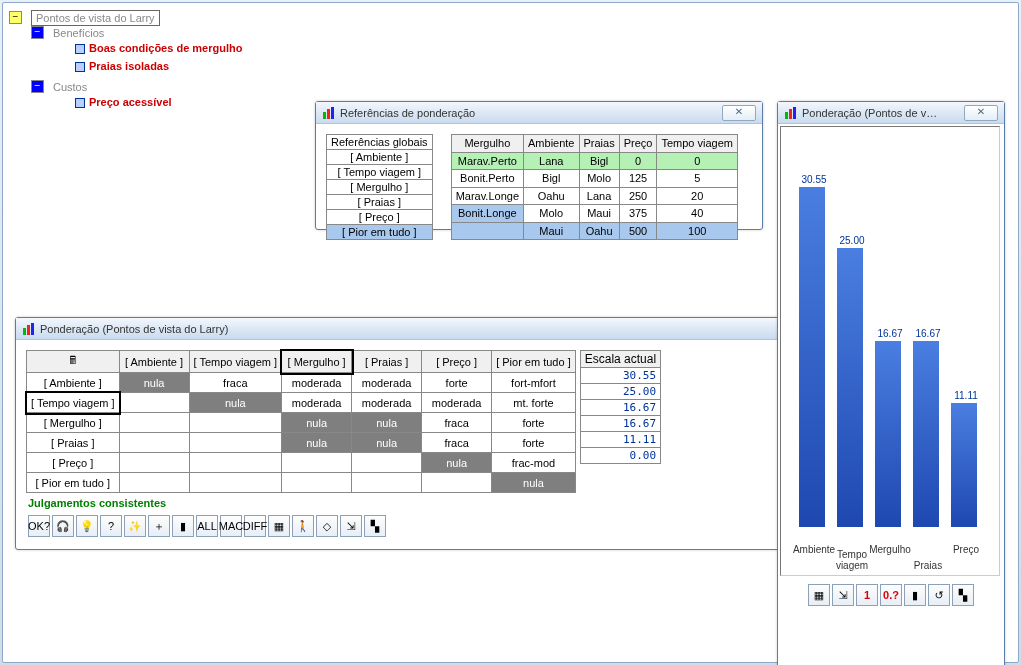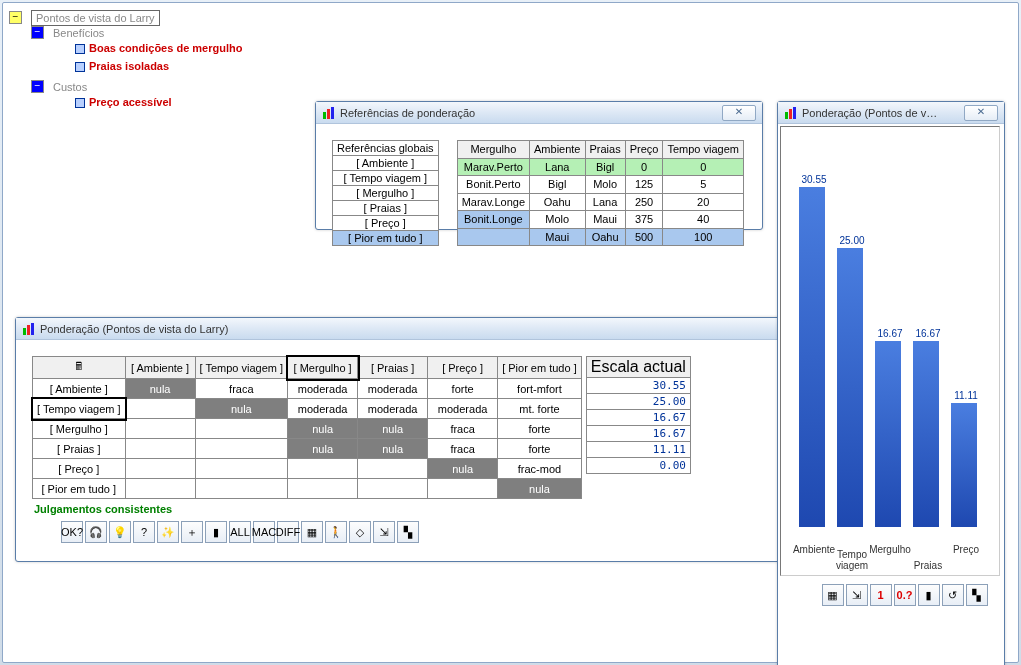--- a/index.html
+++ b/index.html
@@ -15,36 +15,36 @@
   .tree-toggle.blue { background:#00f; color:#fff;}
   .tree-bluebox { display:inline-block; width:10px; height:10px; border:1px solid #003399; background:#b8d0ff; margin-right:4px; vertical-align:middle;}
   .tree-label { color:#888; }
   .tree-root-label { color:#888; border:1px solid #666; padding:1px 4px; background:#fff;}
   .tree-leaf { color:#c00; font-weight:bold; }
   
   .subwin { position:absolute; border:1px solid #5a7da8; border-radius:3px; background:#fff; box-shadow:0 0 3px rgba(0,0,0,.2);}
   .subwin-title { display:flex; align-items:center; gap:4px; padding:2px 6px; height:22px; background:linear-gradient(#f3f7fc,#dde8f5,#c9dbef); border-bottom:1px solid #b0c4dc; color:#333;}
   .subwin-title .sp { flex:1;}
   .close-btn { width:34px; height:16px; border:1px solid #90a8c4; border-radius:2px; background:linear-gradient(#fff,#e5edf6); text-align:center; line-height:12px; color:#4a6a90; cursor:pointer; font-size:10px;}
-  .subwin-body { padding:16px; }
+  .subwin-body { padding:10px; }
   .tbl { border-collapse:collapse; background:#fff;}
   .tbl th, .tbl td { border:1px solid #888; padding:1px 4px; text-align:center; font-size:11px; white-space:nowrap;}
   .tbl th { background:#f0f0f0; font-weight:normal;}
   .ref-left { float:left; margin-right:8px;}
   .ref-left td { background:#fff;}
   .ref-left .hdr { text-align:center;}
   .row-green td { background:#b5f0b5 !important;}
   .row-blue  td { background:#a9c8ee !important;}
   .cell-blue { background:#a9c8ee !important;}
   
   .pmatrix th, .pmatrix td { min-width:70px; height:20px;}
   .pmatrix .rh { background:#fff;}
   .pmatrix .diag { background:#7f7f7f; color:#fff;}
   .judge-ok { color:#008000; font-weight:bold; padding:4px 2px;}
-  .toolbar { display:flex; gap:2px; padding:2px;margin-left:27px; }
+  .toolbar { display:flex; gap:2px; padding:2px; }
   .tbtn { width:22px; height:22px; border:1px solid #8ca0b8; background:linear-gradient(#fdfdfd,#e8eef6); display:flex; align-items:center; justify-content:center; cursor:pointer; font-size:11px;}
   
   .escala-col td { text-align:right; font-family:monospace; font-size:11px; color:#003399;}
   
   .legend { border:1px solid #345; }
   .legend div { padding:1px 2px; text-align:center; color:#fff; font-weight:bold; font-size:10px;}
   
   .chart-area { position:relative; width:246px; height:430px; background:#fff; border:1px inset #ccc;}
   .bar { position:absolute; bottom:30px; width:30px; background:linear-gradient(#4a7ee0,#1e48b0); }
   .bar-lab { position:absolute; font-size:10px; color:#003399; text-align:center; width:40px; transform:translateX(-5px);}
@@ -250,21 +250,21 @@
                   <td style="background: rgb(255, 255, 255);"></td>
                   <td style="background: rgb(255, 255, 255);"></td>
                   <td style="background: rgb(255, 255, 255);"></td>
                   <td class="diag" style="background: rgb(127, 127, 127); color: rgb(255, 255, 255);">nula</td>
                 </tr>
               </tbody>
             </table>
           <table class="tbl escala-col">
             <tbody>
                 <tr>
-                  <th style="font-size:16px;">Escala actual</th>
+                  <th style="font-size:12px;">Escala actual</th>
                 </tr>
             <tr>
                   <td>30.55</td>
                 </tr>
             <tr>
                   <td>25.00</td>
                 </tr>
             <tr>
                   <td>16.67</td>
                 </tr>

